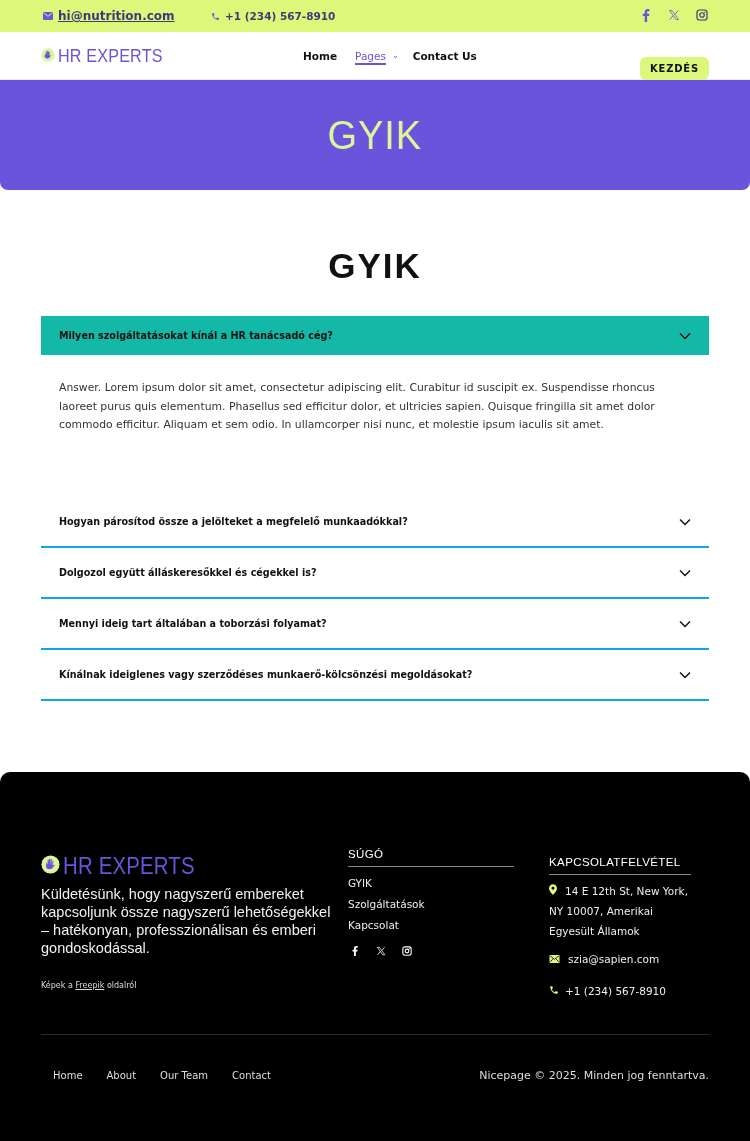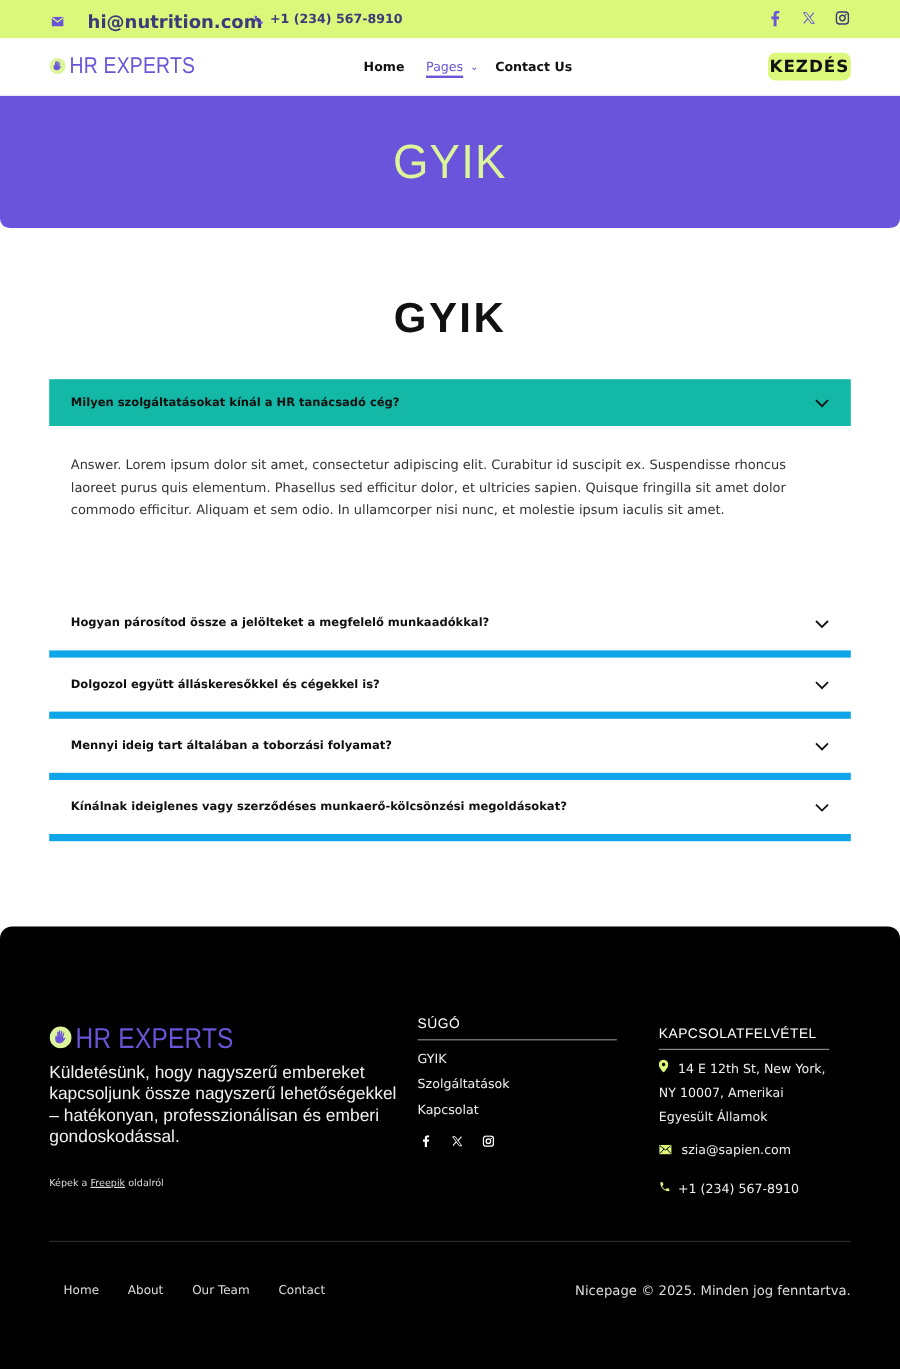--- a/index.html
+++ b/index.html
@@ -1,43 +1,43 @@
 <!DOCTYPE html>
 <html><head>
   <meta charset="utf-8">
   <style>
     * { box-sizing: border-box; margin: 0; padding: 0; }
     html, body { width: 750px; background: #ffffff; }
     body { font-family: "DejaVu Sans", sans-serif; color: #111; position: relative; height: 1141px; overflow: hidden; }
 
     .topbar { position: absolute; left: 0; top: 0; width: 750px; height: 32px; background: #dcf87a; }
-    .topbar .email { position: absolute; left: 41px; top: 9px; font-size: 15px; font-weight: bold; color: #3e3a7a; display: flex; align-items: center; gap: 18px; }
+    .topbar .email { position: absolute; left: 41px; top: 9px; font-size: 12px; font-weight: bold; color: #3e3a7a; display: flex; align-items: center; gap: 3px; text-decoration: underline; }
     .topbar .phone { position: absolute; left: 208px; top: 9px; font-size: 10.5px; color: #3e3a7a; display: flex; align-items: center; gap: 3px; font-weight: 600; }
     .topbar .socials { position: absolute; right: 41px; top: 8px; display: flex; gap: 14px; align-items: center; }
     .icon-sm { display: inline-flex; width: 14px; height: 14px; align-items: center; justify-content: center; }
 
     .navbar { position: absolute; left: 0; top: 32px; width: 750px; height: 48px; background: #fff; border-bottom: 1px solid #eceaf7; }
     .logo { position: absolute; left: 41px; top: 13px; display: flex; align-items: center; gap: 3px; }
     .logo-text { font-family: "Liberation Sans", sans-serif; font-size: 19px; color: #6a54d9; letter-spacing: 0.2px; font-stretch: condensed; transform: scaleX(0.85); transform-origin: left center; }
     .nav-links { position: absolute; left: 303px; top: 18px; display: flex; gap: 0; font-size: 10.5px; }
     .nav-links .link { color: #111; font-weight: 600; margin-right: 18px; }
     .nav-links .link.active { color: #6a54d9; border-bottom: 2px solid #6a54d9; padding-bottom: 1px; font-weight: 500; }
     .nav-links .caret { color: #6a54d9; font-size: 8px; margin-left: -12px; margin-right: 14px; position: relative; top: 1px; }
-    .cta { position: absolute; right: 41px; top: 12px; width: 69px; height: 23px; background: #dcf87a; border-radius: 6px; font-size: 14px; font-weight: bold; letter-spacing: 0.8px; color: #111; display: flex; align-items: center; justify-content: center; }
+    .cta { position: absolute; right: 41px; top: 25px; width: 69px; height: 23px; background: #dcf87a; border-radius: 6px; font-size: 10px; font-weight: bold; letter-spacing: 0.8px; color: #111; display: flex; align-items: center; justify-content: center; }
 
     .hero { position: absolute; left: 0; top: 80px; width: 750px; height: 110px; background: #6a54dc; border-radius: 0 0 8px 8px; display: flex; align-items: center; justify-content: center; }
     .hero h1 { font-family: "Liberation Sans", sans-serif; font-size: 40px; color: #dcf59a; font-weight: normal; transform: scaleX(0.95); letter-spacing: 1px; }
 
     .section-title { position: absolute; left: 0; top: 246px; width: 750px; text-align: center; font-family: "Liberation Sans", sans-serif; font-size: 35px; font-weight: bold; color: #111; letter-spacing: 2px; }
 
     .faq { position: absolute; left: 41px; top: 316px; width: 668px; }
     .faq-item-open { background: #14b8a6; height: 39px; display: flex; align-items: center; justify-content: space-between; padding: 0 17px 0 18px; }
     .faq-q { font-size: 9.6px; font-weight: bold; color: #111; }
     .faq-answer { padding: 24px 18px 0 18px; font-size: 10.8px; line-height: 18.5px; color: #333; height: 142px; }
-    .faq-item { height: 51px; border-bottom: 6px solid #0ea5e9; display: flex; align-items: center; justify-content: space-between; padding: 0 17px 0 18px; }
+    .faq-item { height: 51px; border-bottom: 2px solid #0ea5e9; display: flex; align-items: center; justify-content: space-between; padding: 0 17px 0 18px; }
     .faq-item:first-of-type { }
     .chev { width: 14px; height: 10px; display: inline-flex; align-items: center; justify-content: center; }
 
     .footer { position: absolute; left: 0; top: 772px; width: 750px; height: 369px; background: #000; border-radius: 10px 10px 0 0; color: #fff; }
     .f-logo { position: absolute; left: 41px; top: 80px; display: flex; align-items: center; gap: 3px; }
     .f-logo .logo-text { font-size: 24px; }
     .mission { position: absolute; left: 41px; top: 113px; width: 290px; font-family: "Liberation Sans", sans-serif; font-size: 14.5px; line-height: 18px; color: #f2f2f2; }
     .credit { position: absolute; left: 41px; top: 209px; font-size: 8px; color: #ddd; }
     .credit a { color: #ddd; text-decoration: underline; }
     .f-col2 { position: absolute; left: 348px; top: 76px; width: 166px; }

